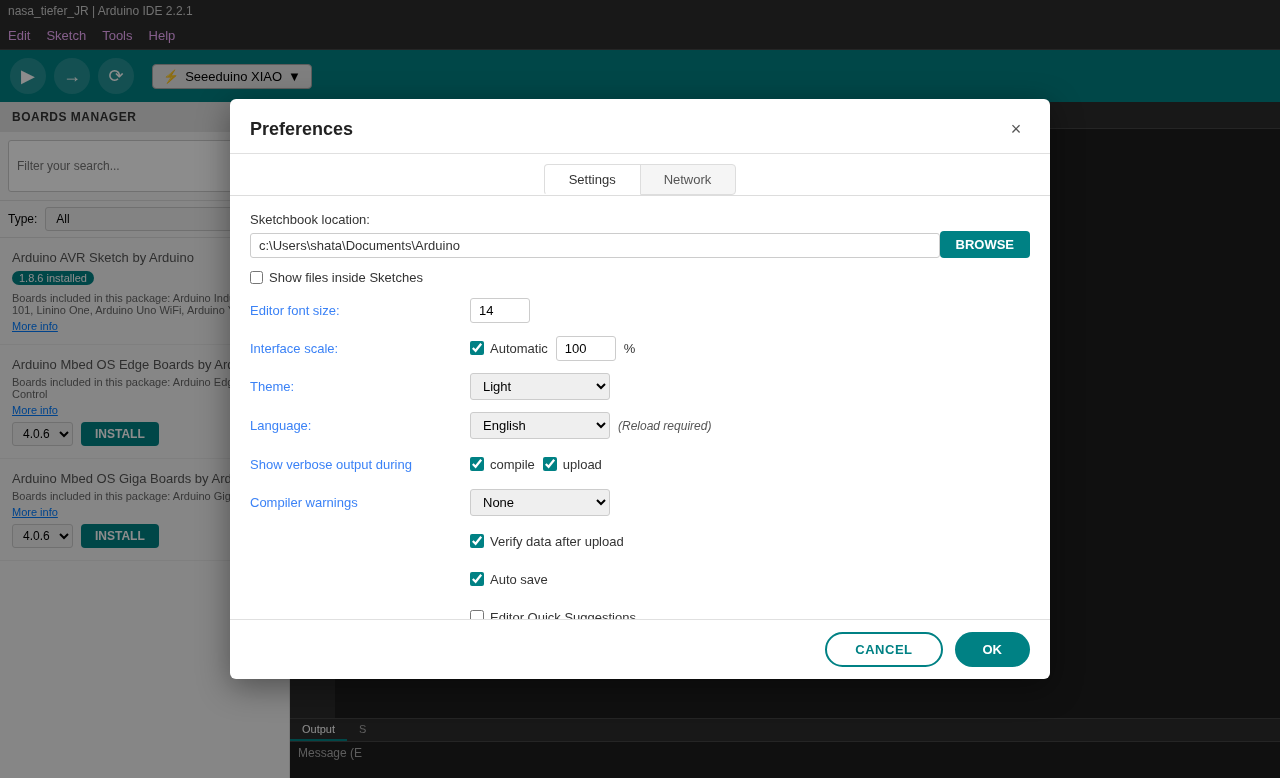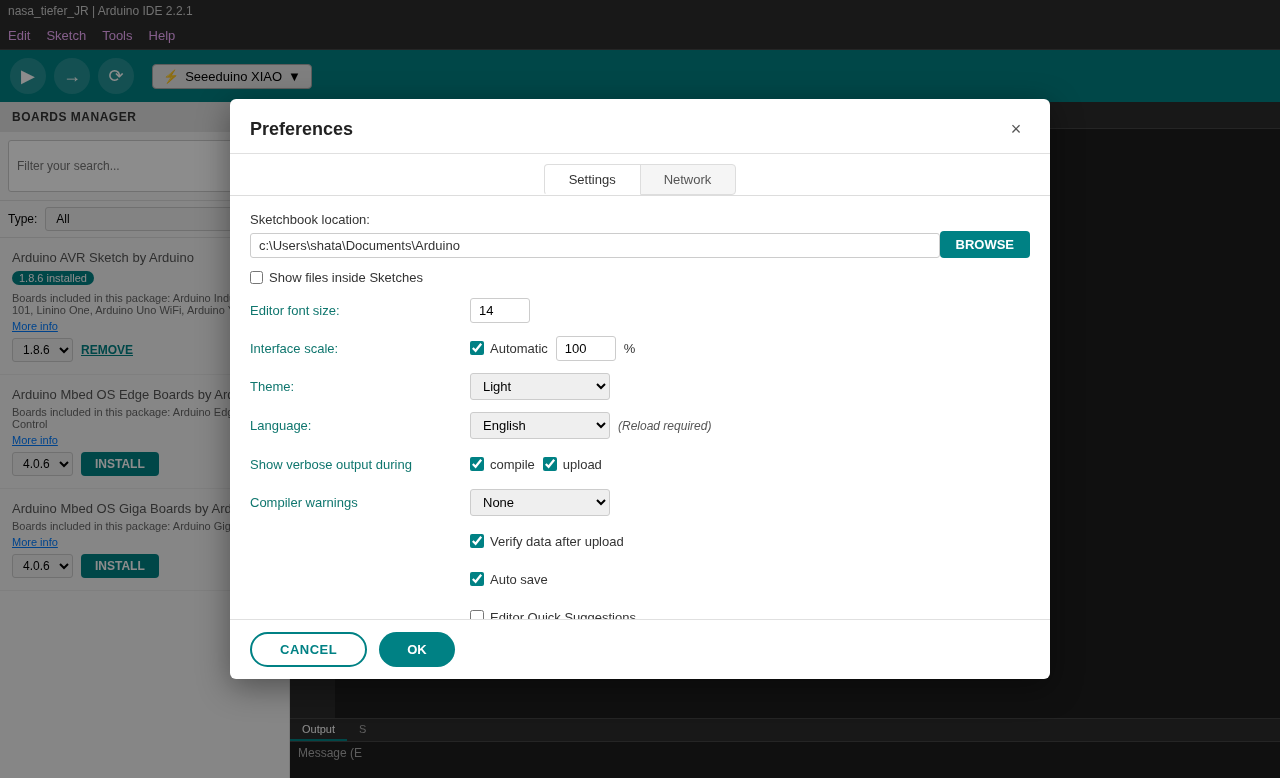--- a/index.html
+++ b/index.html
@@ -354,21 +354,21 @@
     }
     .pref-row {
       display: flex;
       align-items: center;
       margin-bottom: 12px;
       min-height: 26px;
     }
     .pref-label {
       width: 220px;
       font-size: 13px;
-      color: #0f766e;
+      color: #3b82f6;
       flex-shrink: 0;
     }
     .pref-value {
       flex: 1;
       display: flex;
       align-items: center;
       gap: 8px;
     }
     .pref-text-input {
       flex: 1;
@@ -421,20 +421,21 @@
     .pref-reload-note {
       font-size: 12px;
       color: #555;
       font-style: italic;
     }
 
     
     .dialog-footer {
       padding: 12px 20px;
       display: flex;
+      justify-content: flex-end;
       gap: 12px;
       border-top: 1px solid #e0e0e0;
     }
     .btn-cancel {
       background: none;
       border: 2px solid #008184;
       color: #008184;
       border-radius: 20px;
       padding: 8px 28px;
       font-size: 13px;
@@ -523,26 +524,20 @@
     <div class="boards-list">
 
       <div class="board-item">
         <div class="board-item-title">
           <span>Arduino AVR Sketch</span>
           <span> </span><span>by Arduino</span>
         </div>
         <div><span class="board-badge">1.8.6 installed</span></div>
         <div class="board-item-desc">Boards included in this package: Arduino Industrial 101, Linino One, Arduino Uno WiFi, Arduino Yún,...</div>
         <div class="board-item-link">More info</div>
-        <div class="board-item-actions">
-          <select class="board-version-select">
-            <option>1.8.6</option>
-          </select>
-          <button class="btn-remove">REMOVE</button>
-        </div>
       </div>
 
       <div class="board-item">
         <div class="board-item-title">
           <span>Arduino Mbed OS Edge Boards</span>
           <span> </span><span>by Arduino</span>
         </div>
         <div class="board-item-desc">Boards included in this package: Arduino Edge Control</div>
         <div class="board-item-link">More info</div>
         <div class="board-item-actions">

